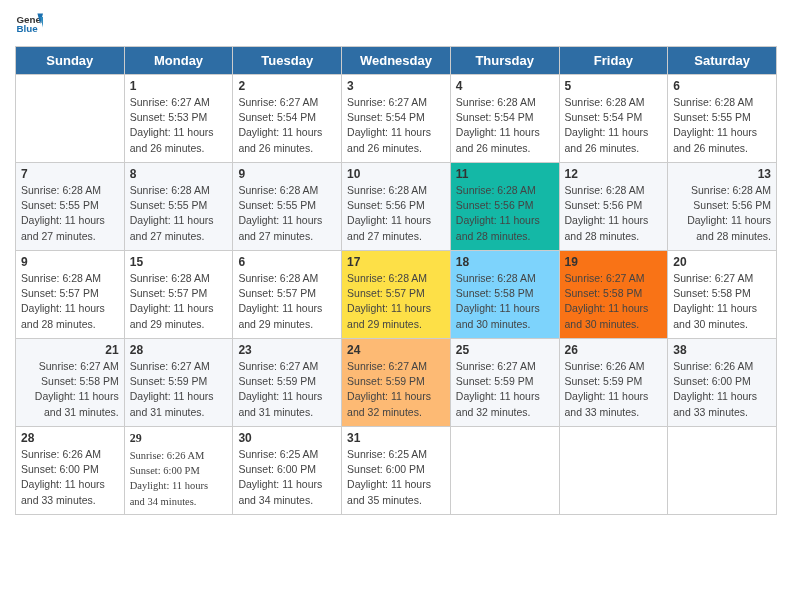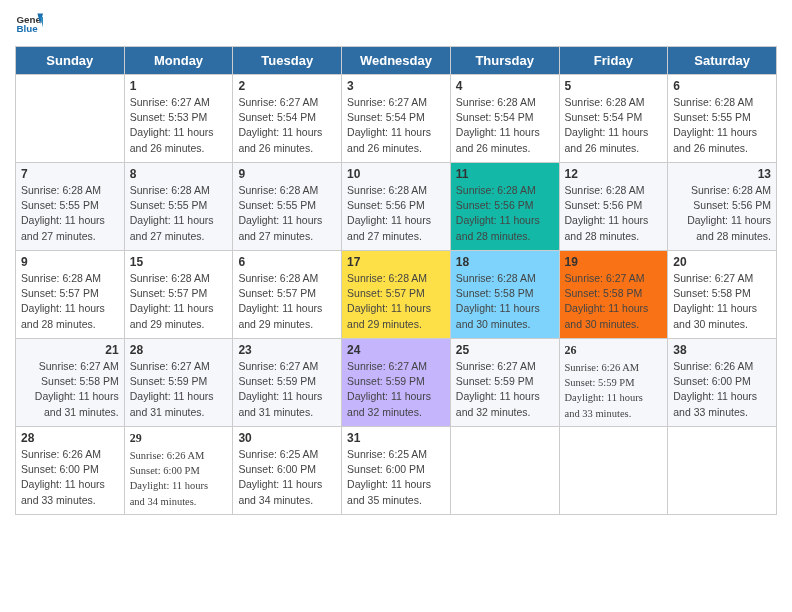--- a/index.html
+++ b/index.html
@@ -288,35 +288,35 @@
 Daylight: 11 hours
 and 31 minutes.</div>
         </td>
         <td style="background-color: rgb(245, 247, 250); margin-left: 17px;">
           <span class="day-number">23</span>
           <div class="day-info" style="white-space: pre-line;">Sunrise: 6:27 AM
 Sunset: 5:59 PM
 Daylight: 11 hours
 and 31 minutes.</div>
         </td>
-        <td style="background-color: #c4b5fd; margin-left: 8px;">
+        <td style="background-color: #fdba74; margin-left: 8px;">
           <span class="day-number">24</span>
           <div class="day-info" style="white-space: pre-line;">Sunrise: 6:27 AM
 Sunset: 5:59 PM
 Daylight: 11 hours
 and 32 minutes.</div>
         </td>
         <td style="background-color: rgb(245, 247, 250);">
           <span class="day-number">25</span>
           <div class="day-info" style="white-space: pre-line;">Sunrise: 6:27 AM
 Sunset: 5:59 PM
 Daylight: 11 hours
 and 32 minutes.</div>
         </td>
-        <td style="background-color: rgb(245, 247, 250); font-family: Liberation Serif, serif;">
+        <td style="background-color: rgb(245, 247, 250);">
           <span class="day-number">26</span>
           <div class="day-info" style="white-space: pre-line;">Sunrise: 6:26 AM
 Sunset: 5:59 PM
 Daylight: 11 hours
 and 33 minutes.</div>
         </td>
         <td style="background-color: rgb(245, 247, 250);">
           <span class="day-number">38</span>
           <div class="day-info" style="white-space: pre-line;">Sunrise: 6:26 AM
 Sunset: 6:00 PM

